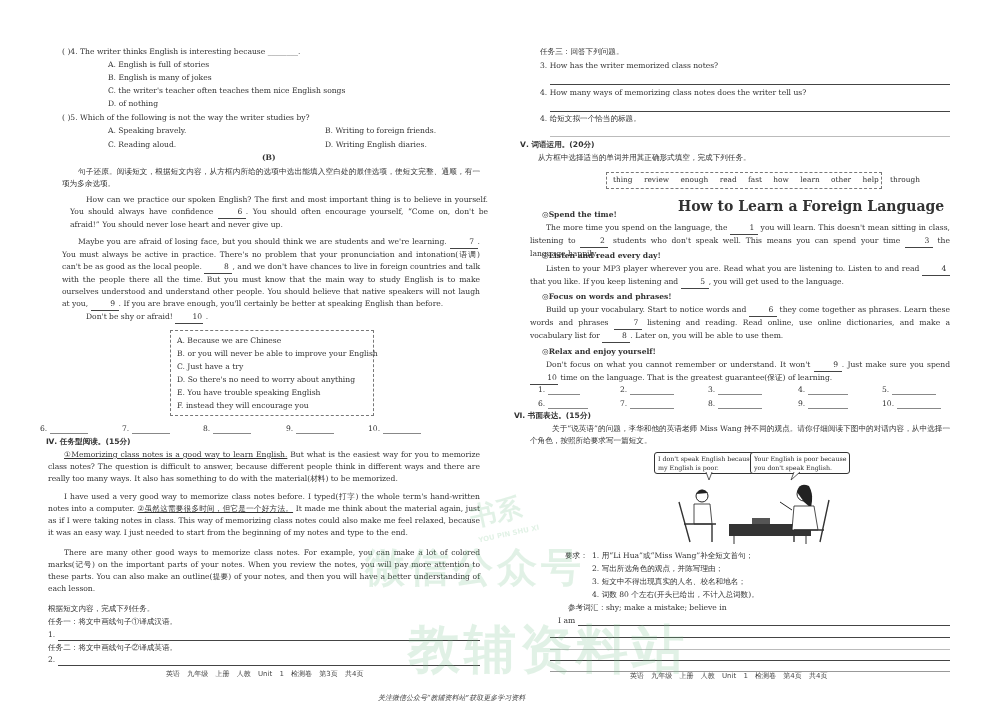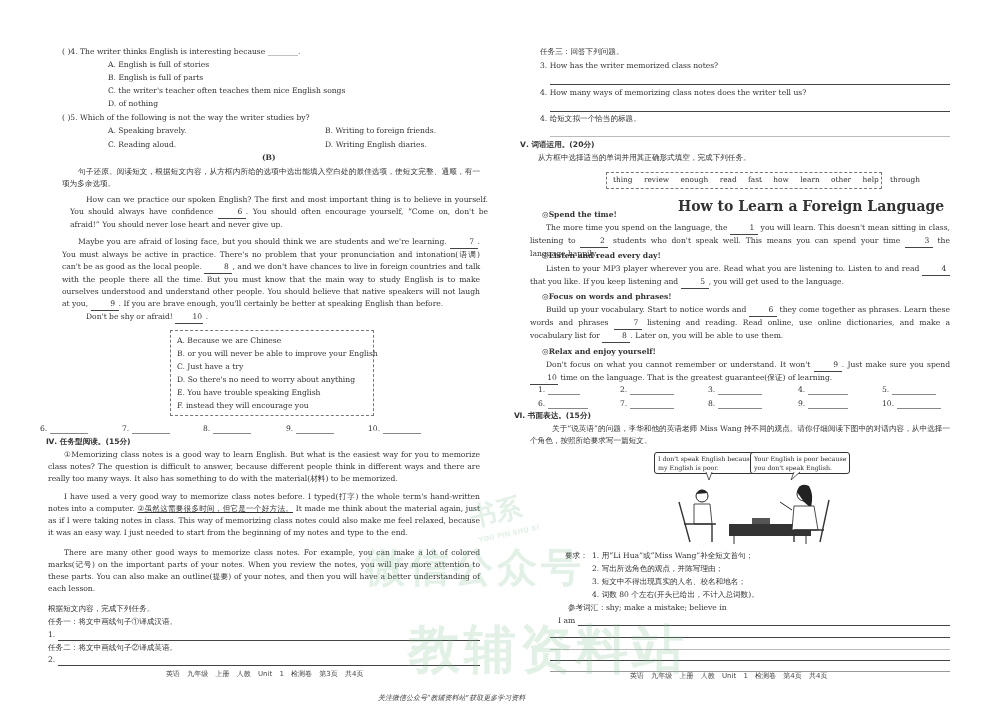--- a/index.html
+++ b/index.html
@@ -22,21 +22,21 @@
 </head>
 <body>
 
 <div class="page left">
 
   <div class="line" style="top:47px;left:0">
     <span>(     )4.</span>
     <span>The writer thinks English is interesting because ________.</span>
   </div>
   <div class="line" style="top:60px;left:46px">A. English is full of stories</div>
-  <div class="line" style="top:73px;left:46px">B. English is full of parts</div>
+  <div class="line" style="top:73px;left:46px">B. English is many of jokes</div>
   <div class="line" style="top:86px;left:46px">C. the writer's teacher often teaches them nice English songs</div>
   <div class="line" style="top:99px;left:46px">D. of nothing</div>
 
   <div class="line" style="top:113px;left:0">
     <span>(     )5.</span>
     <span>Which of the following is not the way the writer studies by?</span>
   </div>
   <div class="line" style="top:126px;left:46px">A. Speaking bravely.</div>
   <div class="line" style="top:126px;left:263px">B. Writing to foreign friends.</div>
   <div class="line" style="top:140px;left:46px">C. Reading aloud.</div>
@@ -71,21 +71,21 @@
 
   <div class="line" style="top:424px;left:-22px"><span>6.</span> <span class="ans"></span></div>
   <div class="line" style="top:424px;left:60px"><span>7.</span> <span class="ans"></span></div>
   <div class="line" style="top:424px;left:141px"><span>8.</span> <span class="ans"></span></div>
   <div class="line" style="top:424px;left:224px"><span>9.</span> <span class="ans"></span></div>
   <div class="line" style="top:424px;left:306px"><span>10.</span> <span class="ans"></span></div>
 
   <div class="line heading" style="top:437px;left:-16px">Ⅳ. 任务型阅读。(15分)</div>
 
   <div class="para" style="top:449px;left:-14px;width:432px;text-indent:16px">
-    <span style="">①Memorizing class notes is a good way to learn English.</span>
+    <span style="text-decoration:underline">①Memorizing class notes is a good way to learn English.</span>
     <span>But what is the easiest way for you to memorize class notes? The question is difficult to answer, because different people think in different ways and there are really too many ways. It also has something to do with the material(材料) to be memorized.</span>
   </div>
   <div class="para" style="top:491px;left:-14px;width:432px;text-indent:16px">
     <span>I have used a very good way to memorize class notes before. I typed(打字) the whole term's hand-written notes into a computer.</span>
     <span style="text-decoration:underline">②虽然这需要很多时间，但它是一个好方法。</span>
     <span>It made me think about the material again, just as if I were taking notes in class. This way of memorizing class notes could also make me feel relaxed, because it was an easy way. I just needed to start from the beginning of my notes and type to the end.</span>
   </div>
   <div class="para" style="top:547px;left:-14px;width:432px;text-indent:16px">There are many other good ways to memorize class notes. For example, you can make a lot of colored marks(记号) on the important parts of your notes. When you review the notes, you will pay more attention to these parts. You can also make an outline(提要) of your notes, and then you will have a better understanding of each lesson.</div>
 
   <div class="line" style="top:604px;left:-14px">根据短文内容，完成下列任务。</div>

